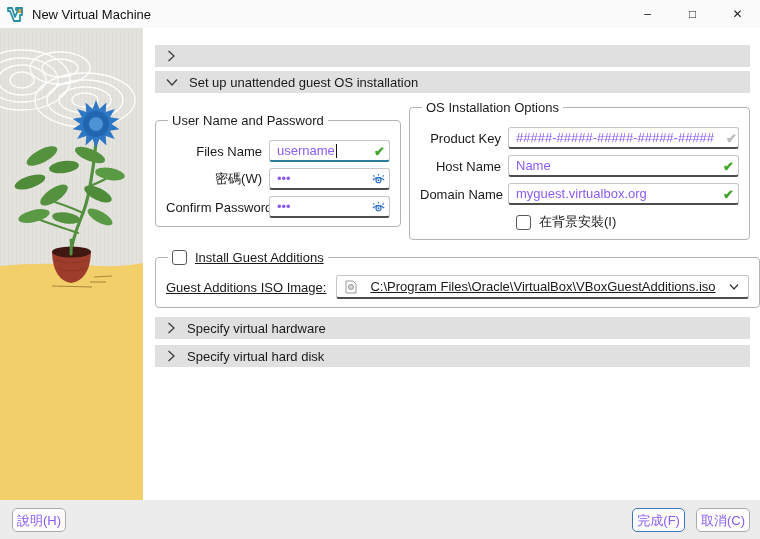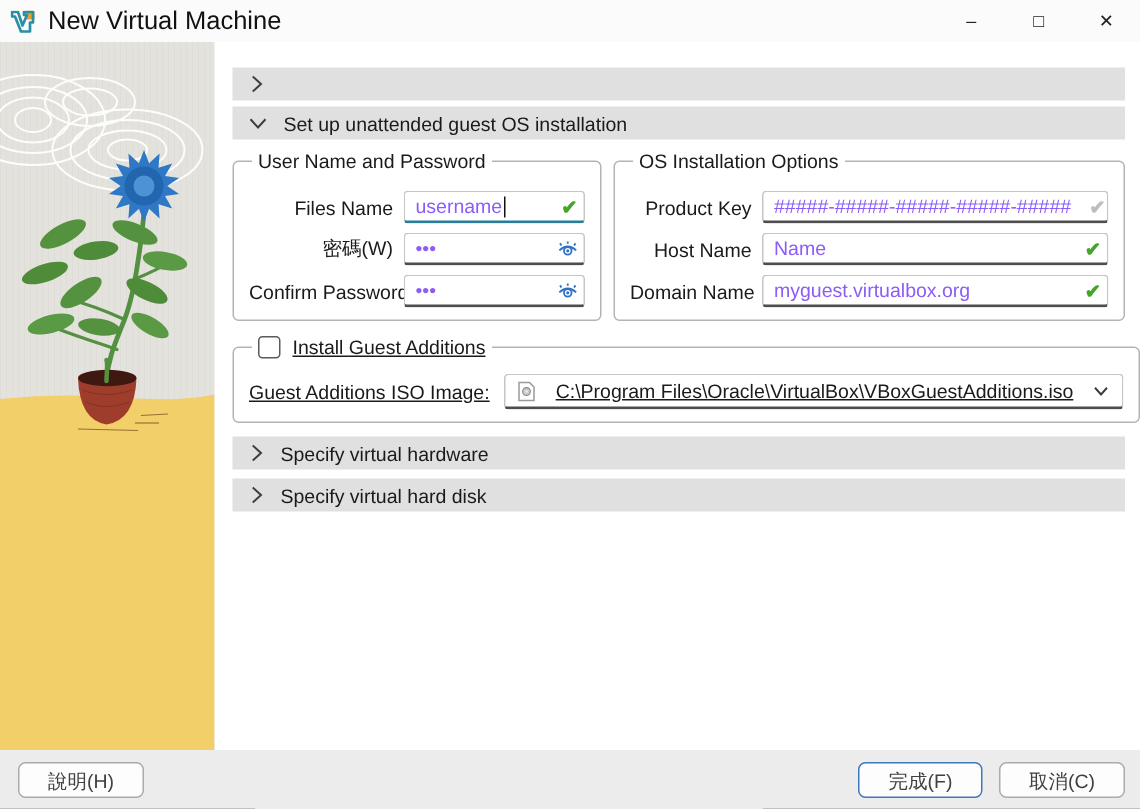--- a/index.html
+++ b/index.html
@@ -8,21 +8,21 @@
   .window {
     position:relative; width:760px; height:539px; background:#ffffff;
     overflow:hidden; font-size:13px; color:#1a1a1a;
   }
   
   .titlebar {
     position:absolute; top:0; left:0; right:0; height:28px; background:#fbfbfb;
     display:flex; align-items:center;
   }
   .titlebar .appicon { width:17px; height:15px; margin:0 8px 0 7px; }
-  .titlebar .title { flex:1; font-size:17px; color:#111; }
+  .titlebar .title { flex:1; font-size:13px; color:#111; }
   .wincontrols { display:flex; height:100%; }
   .wincontrols .wbtn {
     width:45px; height:100%; display:flex; align-items:center; justify-content:center;
     font-size:12px; color:#222; cursor:default;
   }
   
   .illustration {
     position:absolute; left:0; top:28px; width:143px; height:472px;
     background:#e4e2dc;
     background-image:repeating-linear-gradient(90deg, rgba(0,0,0,0.025) 0 1px, transparent 1px 4px);
@@ -80,21 +80,21 @@
   .combo .ddchev { width:10px; height:8px; flex:none; }
   .seclower { margin-top:9px; }
   .secbar + .secbar.lower2 { margin-top:6px; }
   
   .footer {
     position:absolute; left:0; right:0; bottom:0; height:39px; background:#ececec;
     display:flex; align-items:center; padding:0 8px;
   }
   .btn {
     background:#fdfdfd; border:1px solid #ababab; border-radius:5px;
-    font:13px "Liberation Sans", sans-serif; color:#404040; padding:3px 19px; height:24px; cursor:default;
+    font:13px "Liberation Sans", sans-serif; color:#8b5cf6; padding:3px 4px; height:24px; cursor:default;
   }
   .btn.help { margin-left:4px; }
   .footer .spacer { flex:1; }
   .btn.primary { border-color:#3e76ba; }
   .btn.cancel { margin-left:11px; margin-right:2px; }
 </style>
 </head>
 <body>
 
 <div class="window">
@@ -252,20 +252,24 @@
             <input value="Name" style="">
             <span class="mark ok">✔</span>
           </div>
         </div>
         <div class="frow">
           <label>Domain Name</label>
           <div class="field">
             <input value="myguest.virtualbox.org" style="">
             <span class="mark ok">✔</span>
           </div>
+        </div>
+        <div class="cbrow">
+          <span class="cb"></span>
+          <span>在背景安裝(I)</span>
         </div>
       </fieldset>
     </div>
 
     <fieldset class="ga">
       <legend>
         <span class="cb"></span>
         <span>Install Guest Additions</span>
       </legend>
       <div class="frow">

